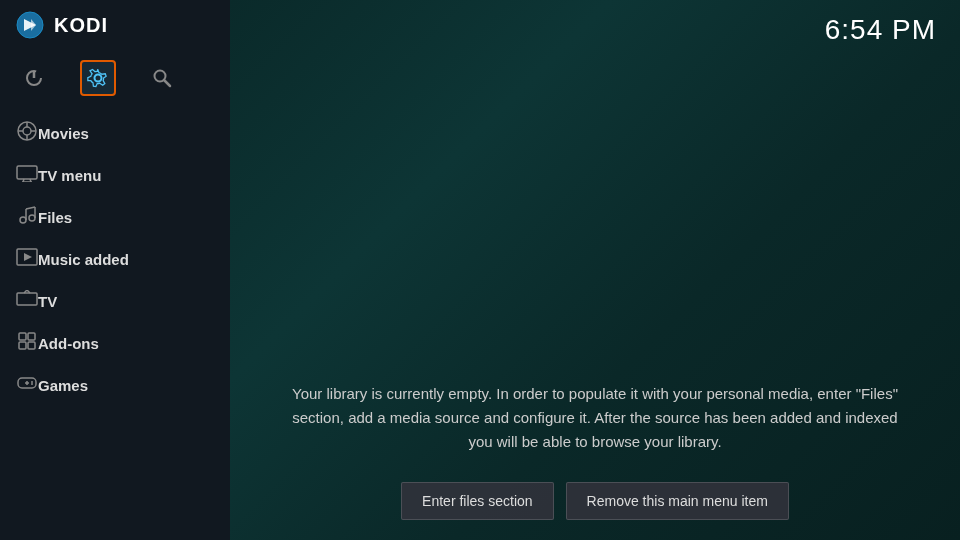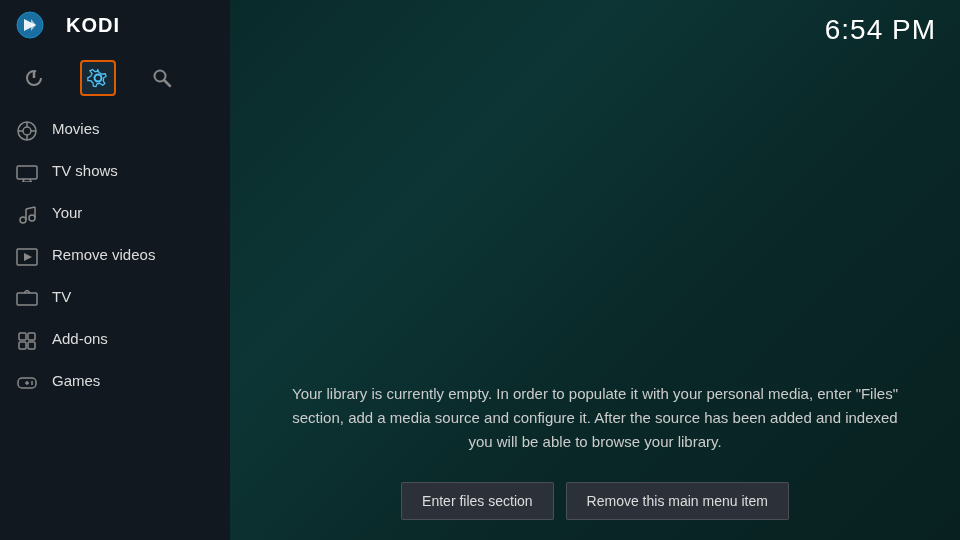--- a/index.html
+++ b/index.html
@@ -21,21 +21,21 @@
       background: #111820;
       display: flex;
       flex-direction: column;
       flex-shrink: 0;
     }
 
     .sidebar-header {
       display: flex;
       align-items: center;
       padding: 12px 16px;
-      gap: 22px;
+      gap: 10px;
       height: 50px;
     }
 
     .kodi-logo {
       width: 28px;
       height: 28px;
       flex-shrink: 0;
     }
 
     .kodi-title {
@@ -72,25 +72,25 @@
     }
 
     .nav-items {
       display: flex;
       flex-direction: column;
       padding-top: 4px;
     }
 
     .nav-item {
       display: flex;
-      align-items: flex-start;
+      align-items: flex-end;
       padding: 10px 16px;
-      gap: 14px;
       cursor: pointer;
       color: #cccccc;
+      font-weight: bold;
     }
 
     .nav-item-icon {
       width: 22px;
       height: 22px;
       display: flex;
       align-items: center;
       justify-content: center;
       color: #aaaaaa;
       font-size: 16px;
@@ -217,44 +217,44 @@
 
     <div class="nav-item">
       <div class="nav-item-icon">
         <svg width="22" height="18" viewBox="0 0 22 18">
             <rect x="1" y="2" width="20" height="13" rx="1.5" fill="none" stroke="#888" stroke-width="1.5"></rect>
             <line x1="8" y1="15" x2="7" y2="18" stroke="#888" stroke-width="1.5"></line>
             <line x1="14" y1="15" x2="15" y2="18" stroke="#888" stroke-width="1.5"></line>
             <line x1="6" y1="18" x2="16" y2="18" stroke="#888" stroke-width="1.5"></line>
           </svg>
       </div>
-      <span class="nav-item-label">TV shows</span>
+      <span class="nav-item-label">TV menu</span>
     </div>
 
     <div class="nav-item">
       <div class="nav-item-icon">
         <svg width="22" height="22" viewBox="0 0 22 22">
             <circle cx="7" cy="16" r="3" fill="none" stroke="#888" stroke-width="1.5"></circle>
             <circle cx="16" cy="14" r="3" fill="none" stroke="#888" stroke-width="1.5"></circle>
             <line x1="10" y1="16" x2="10" y2="5" stroke="#888" stroke-width="1.5"></line>
             <line x1="19" y1="14" x2="19" y2="3" stroke="#888" stroke-width="1.5"></line>
             <line x1="10" y1="5" x2="19" y2="3" stroke="#888" stroke-width="1.5"></line>
           </svg>
       </div>
-      <span class="nav-item-label">Your</span>
+      <span class="nav-item-label">Files</span>
     </div>
 
     <div class="nav-item">
       <div class="nav-item-icon">
         <svg width="22" height="18" viewBox="0 0 22 18">
             <rect x="1" y="1" width="20" height="16" rx="1" fill="none" stroke="#888" stroke-width="1.5"></rect>
             <polygon points="8,5 16,9 8,13" fill="#888"></polygon>
           </svg>
       </div>
-      <span class="nav-item-label">Remove videos</span>
+      <span class="nav-item-label">Music added</span>
     </div>
 
     <div class="nav-item">
       <div class="nav-item-icon">
         <svg width="22" height="18" viewBox="0 0 22 18">
             <rect x="1" y="3" width="20" height="12" rx="1" fill="none" stroke="#888" stroke-width="1.5"></rect>
             <line x1="11" y1="0" x2="8" y2="3" stroke="#888" stroke-width="1.5"></line>
             <line x1="11" y1="0" x2="14" y2="3" stroke="#888" stroke-width="1.5"></line>
           </svg>
       </div>

